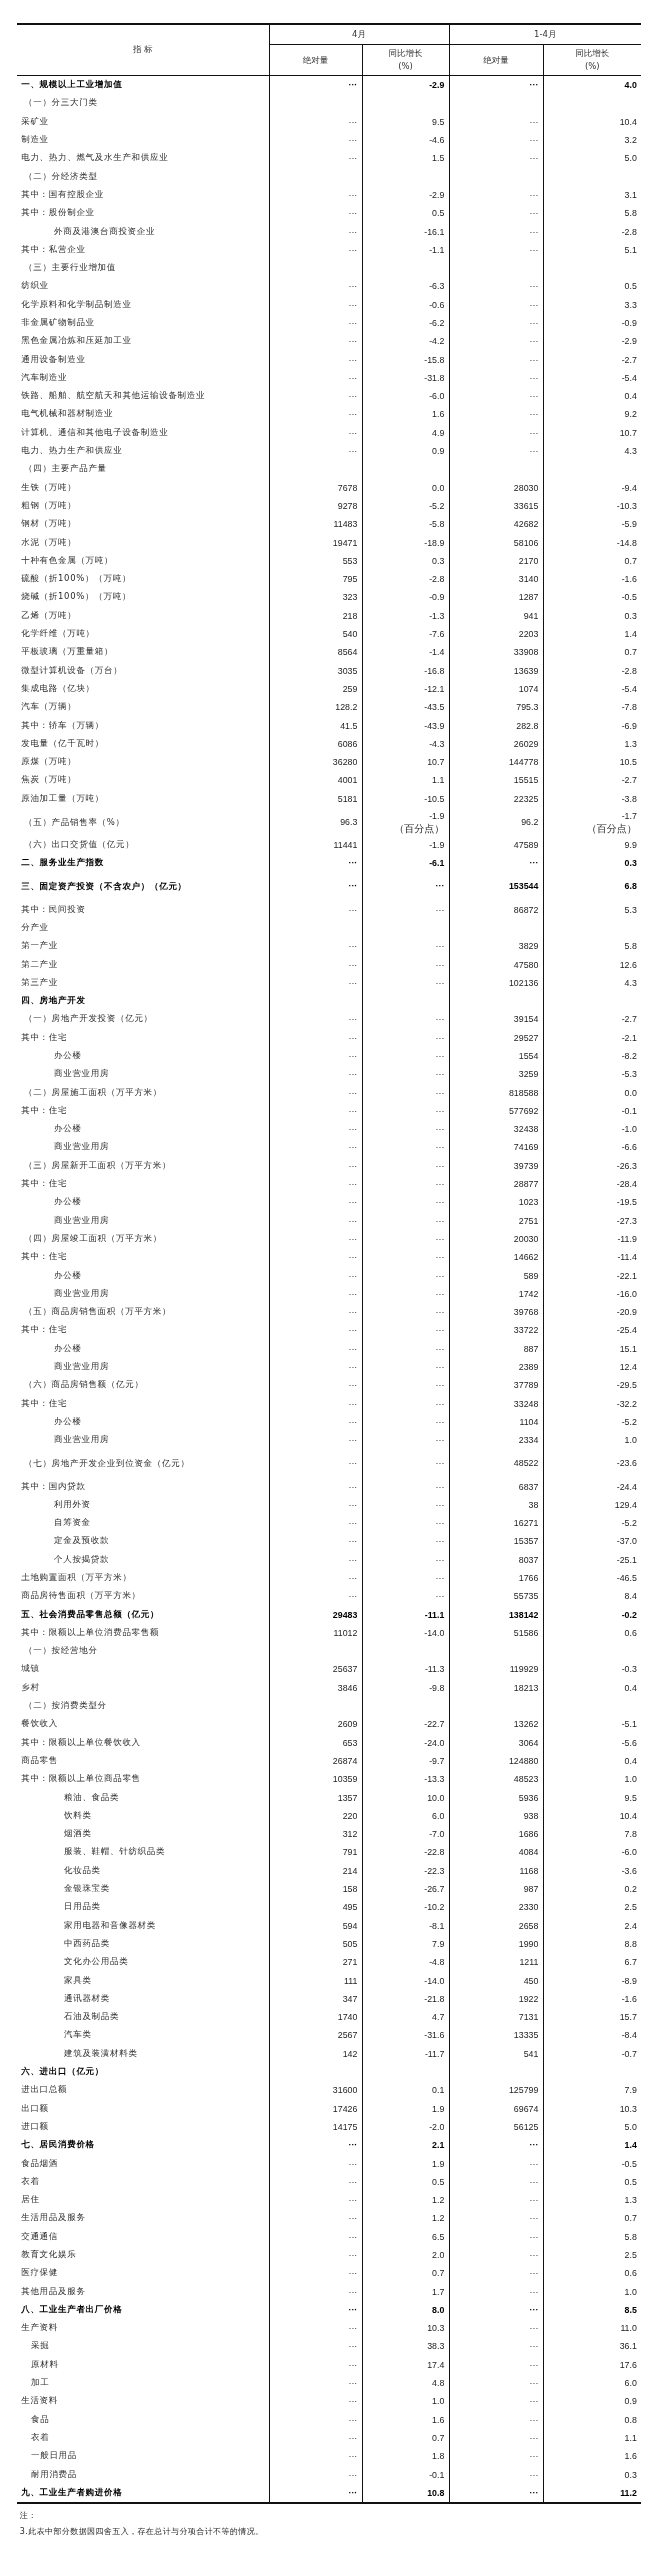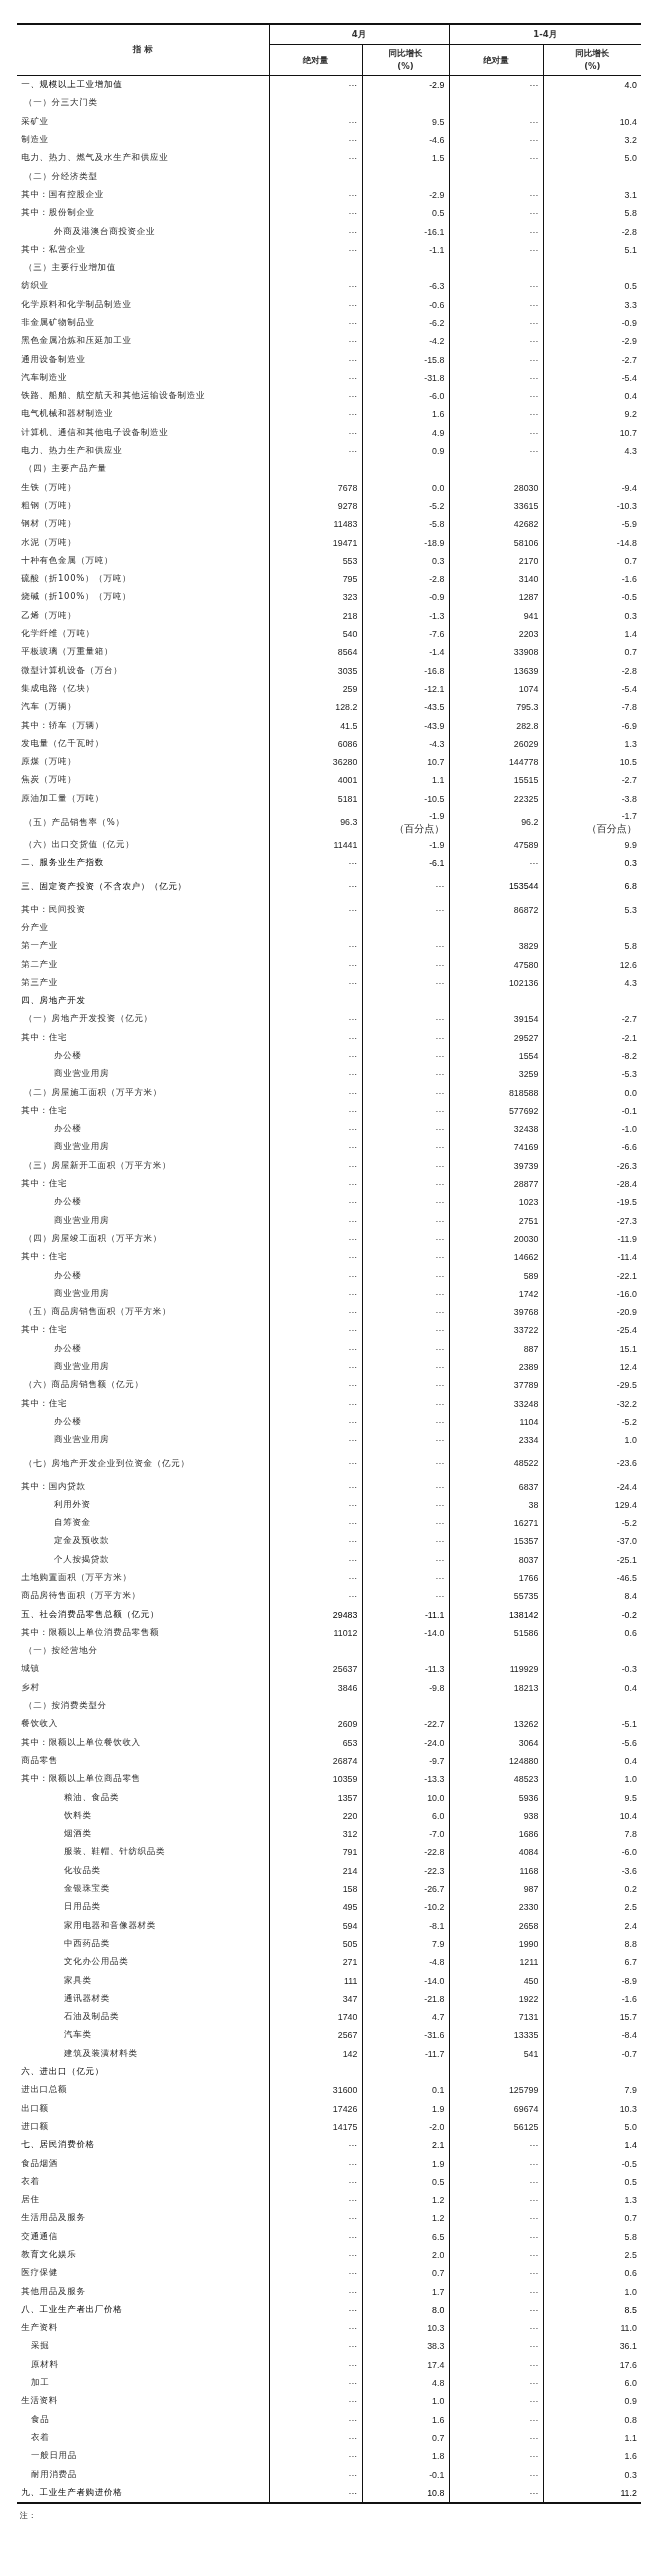--- a/index.html
+++ b/index.html
@@ -3,29 +3,29 @@
 <meta charset="utf-8">
 <style>
   html, body { margin: 0; padding: 0; background: #ffffff; }
   body { width: 660px; height: 2576px; position: relative; overflow: hidden;
          font-family: "DejaVu Sans", sans-serif; color: #1a1a1a; }
   .sheet { position: absolute; left: 17px; top: 23px; width: 624px; }
   table { border-collapse: collapse; width: 624px; table-layout: fixed; }
   col.c0 { width: 252px; } col.c1 { width: 93px; } col.c2 { width: 87px; }
   col.c3 { width: 94px; } col.c4 { width: 98px; }
   thead tr.top th { border-top: 2.1px solid #111; }
-  th { font-weight: bold; font-size: 8.5px; color: #333; text-align: center; vertical-align: middle; padding: 0; }
+  th { font-weight: normal; font-size: 8.5px; color: #333; text-align: center; vertical-align: middle; padding: 0; }
   th.lbl { border-bottom: 1.4px solid #111; }
   th.grp { height: 19px; border-left: 1.1px solid #111; border-bottom: 1.4px solid #111; }
   th.sub { height: 30px; border-left: 1.1px solid #111; border-bottom: 1.4px solid #111; line-height: 12.7px; }
   td { font-size: 8.8px; height: 18.3px; padding: 0; vertical-align: middle; white-space: nowrap; }
   td.name { padding-left: 4.2px; color: #2a2a2a; font-size: 8.5px; letter-spacing: 0.7px; }
   td.num { text-align: right; padding-right: 4.2px; border-left: 1.1px solid #111;
            font-family: "Liberation Sans Narrow", "Liberation Sans", sans-serif; color: #222; }
-  tr.bold td { font-weight: normal; color: #000; }
+  tr.bold td { font-weight: bold; color: #000; }
   tr.tall td { height: 28px; }
   tr.tall td.name { white-space: normal; line-height: 12.7px; }
   td.num .sub2 { display: block; font-size: 10px; line-height: 11.3px; }
   td.num .main2 { display: block; line-height: 12.7px; }
   td.i1 { padding-left: 37px; }
   td.i2 { padding-left: 47px; margin-top: 42px; }
   td.i3 { padding-left: 14px; }
   td.i0p { padding-left: 7px; }
   tbody tr:last-child td { border-bottom: 2.1px solid #111; }
   .notes { margin-top: 4.2px; font-size: 8px; color: #2a2a2a; line-height: 15.5px; padding-left: 2.8px; letter-spacing: 0.4px; }
@@ -976,15 +976,16 @@
           <td class="name">九、工业生产者购进价格</td>
           <td class="num">···</td>
           <td class="num">10.8</td>
           <td class="num">···</td>
           <td class="num">11.2</td>
         </tr>
       </tbody>
   </table>
   <div class="notes">
     <div>注：</div>
+    <div>3.此表中部分数据因四舍五入，存在总计与分项合计不等的情况。</div>
   </div>
 </div>
 
 
 </body></html>

